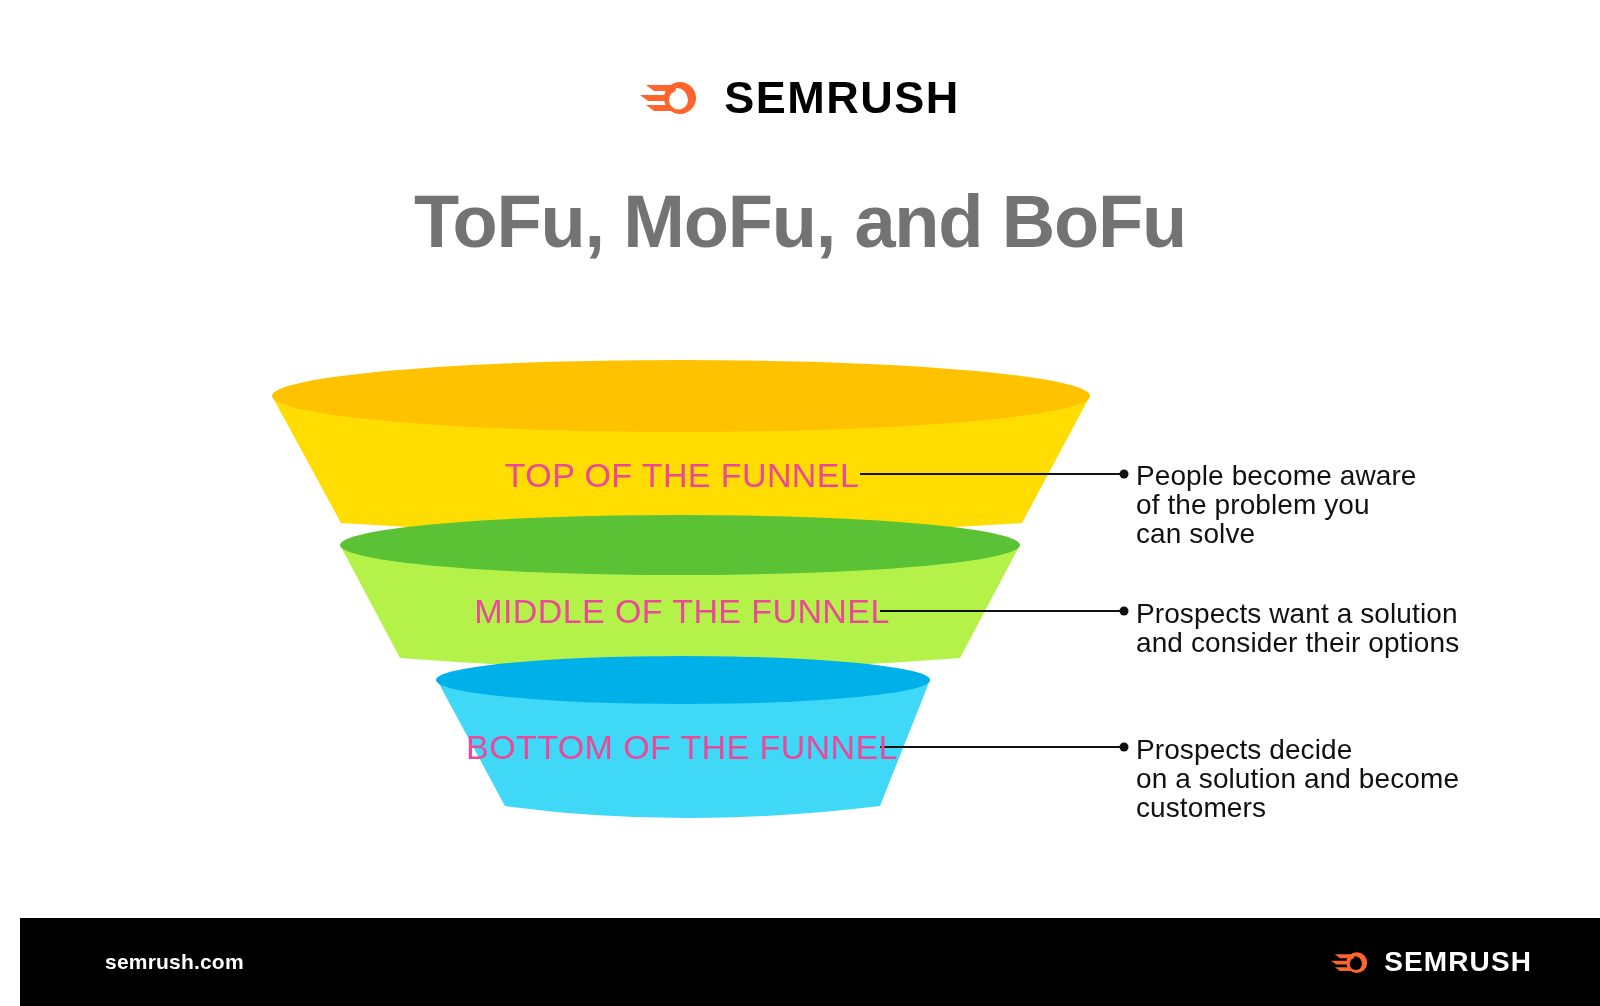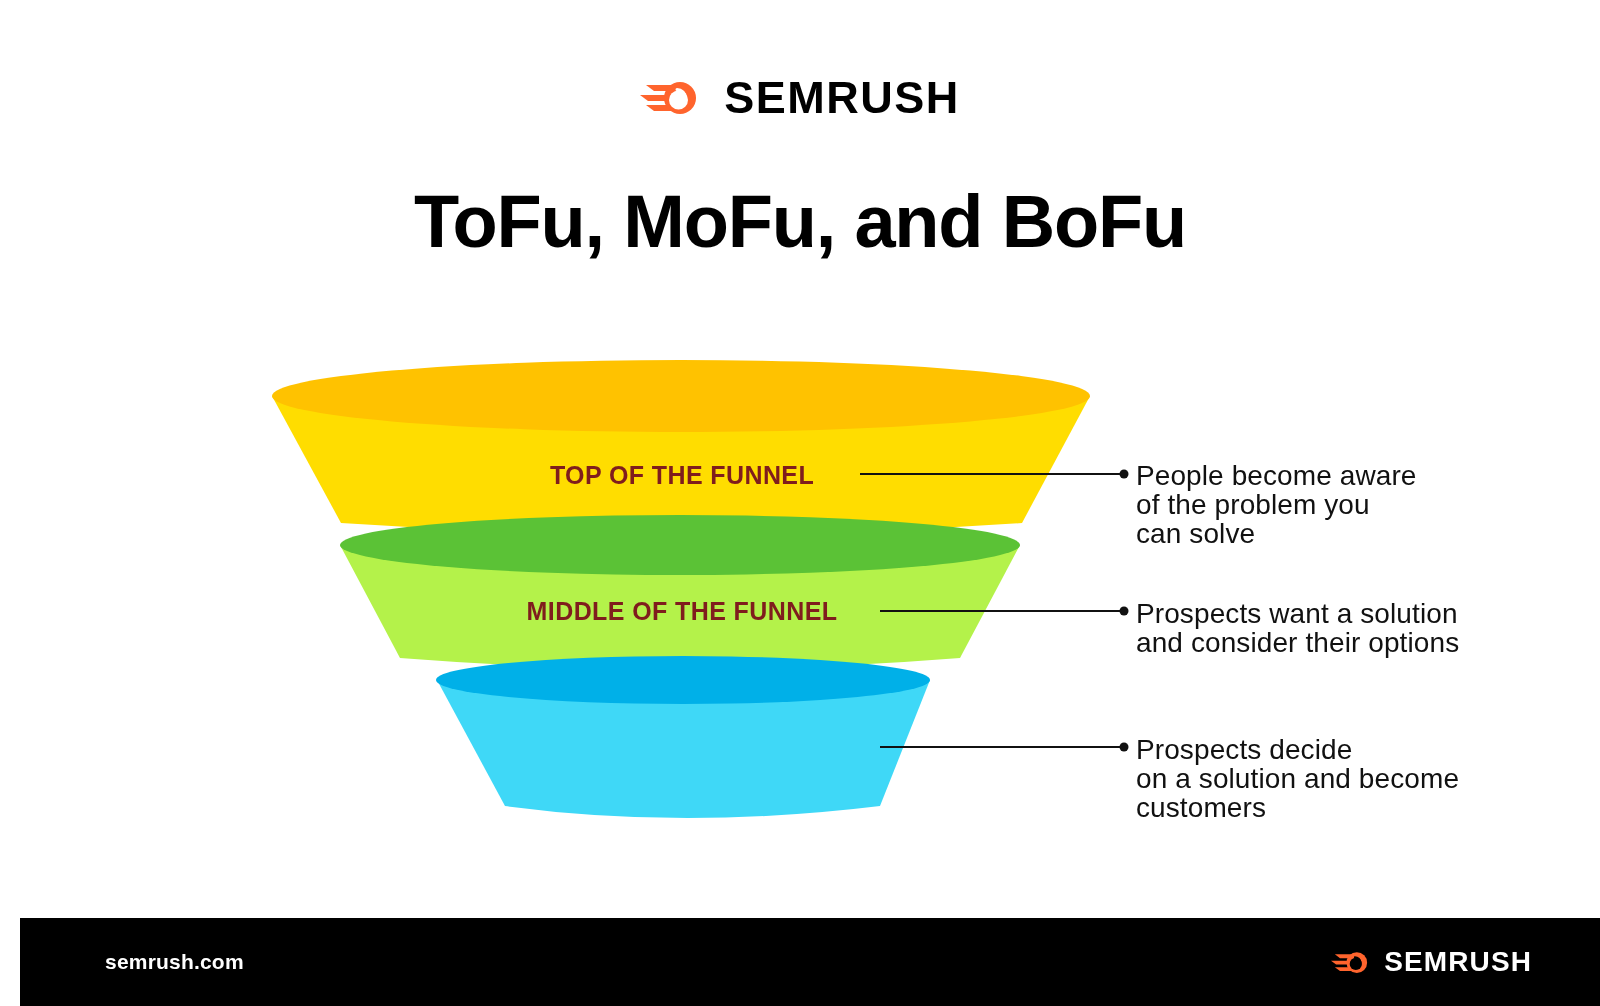--- a/index.html
+++ b/index.html
@@ -51,41 +51,41 @@
   
   .page-title {
     position: absolute;
     left: 0;
     top: 183px;
     width: 1600px;
     text-align: center;
     font-size: 74px;
     font-weight: 700;
     letter-spacing: -1.2px;
-    color: #000000;
+    color: #737373;
     line-height: 1.05;
     white-space: nowrap;
   }
 
   
   .funnel-svg {
     position: absolute;
     left: 0;
     top: 0;
     width: 1600px;
     height: 1006px;
     pointer-events: none;
   }
 
   
   .tier-label {
     position: absolute;
-    color: #7f1d1d;
-    font-size: 25px;
-    font-weight: 700;
+    color: #ec4899;
+    font-size: 34px;
+    font-weight: 400;
     letter-spacing: 0.4px;
     white-space: nowrap;
     transform: translate(-50%, -50%);
   }
   .tier-label-tofu { left: 682px; top: 475px; }
   .tier-label-mofu { left: 682px; top: 611px; text-align: center; }
   .tier-label-bofu { left: 682px; top: 747px; }
 
   
   .annotation {
@@ -202,20 +202,21 @@
       <line x1="880" y1="611" x2="1120" y2="611" stroke="#111111" stroke-width="2"></line>
       <circle cx="1124" cy="611" r="4.5" fill="#111111"></circle>
 
       <line x1="880" y1="747" x2="1120" y2="747" stroke="#111111" stroke-width="2"></line>
       <circle cx="1124" cy="747" r="4.5" fill="#111111"></circle>
     </g>
   </svg>
 
   <div class="tier-label tier-label-tofu">TOP OF THE FUNNEL</div>
   <div class="tier-label tier-label-mofu">MIDDLE OF THE FUNNEL</div>
+  <div class="tier-label tier-label-bofu">BOTTOM OF THE FUNNEL</div>
 
   <div class="annotation annotation-tofu">People become aware
 of the problem you
 can solve</div>
   <div class="annotation annotation-bofu">Prospects decide
 on a solution and become
 customers</div>
   <div class="annotation annotation-mofu">Prospects want a solution
 and consider their options</div>
 

